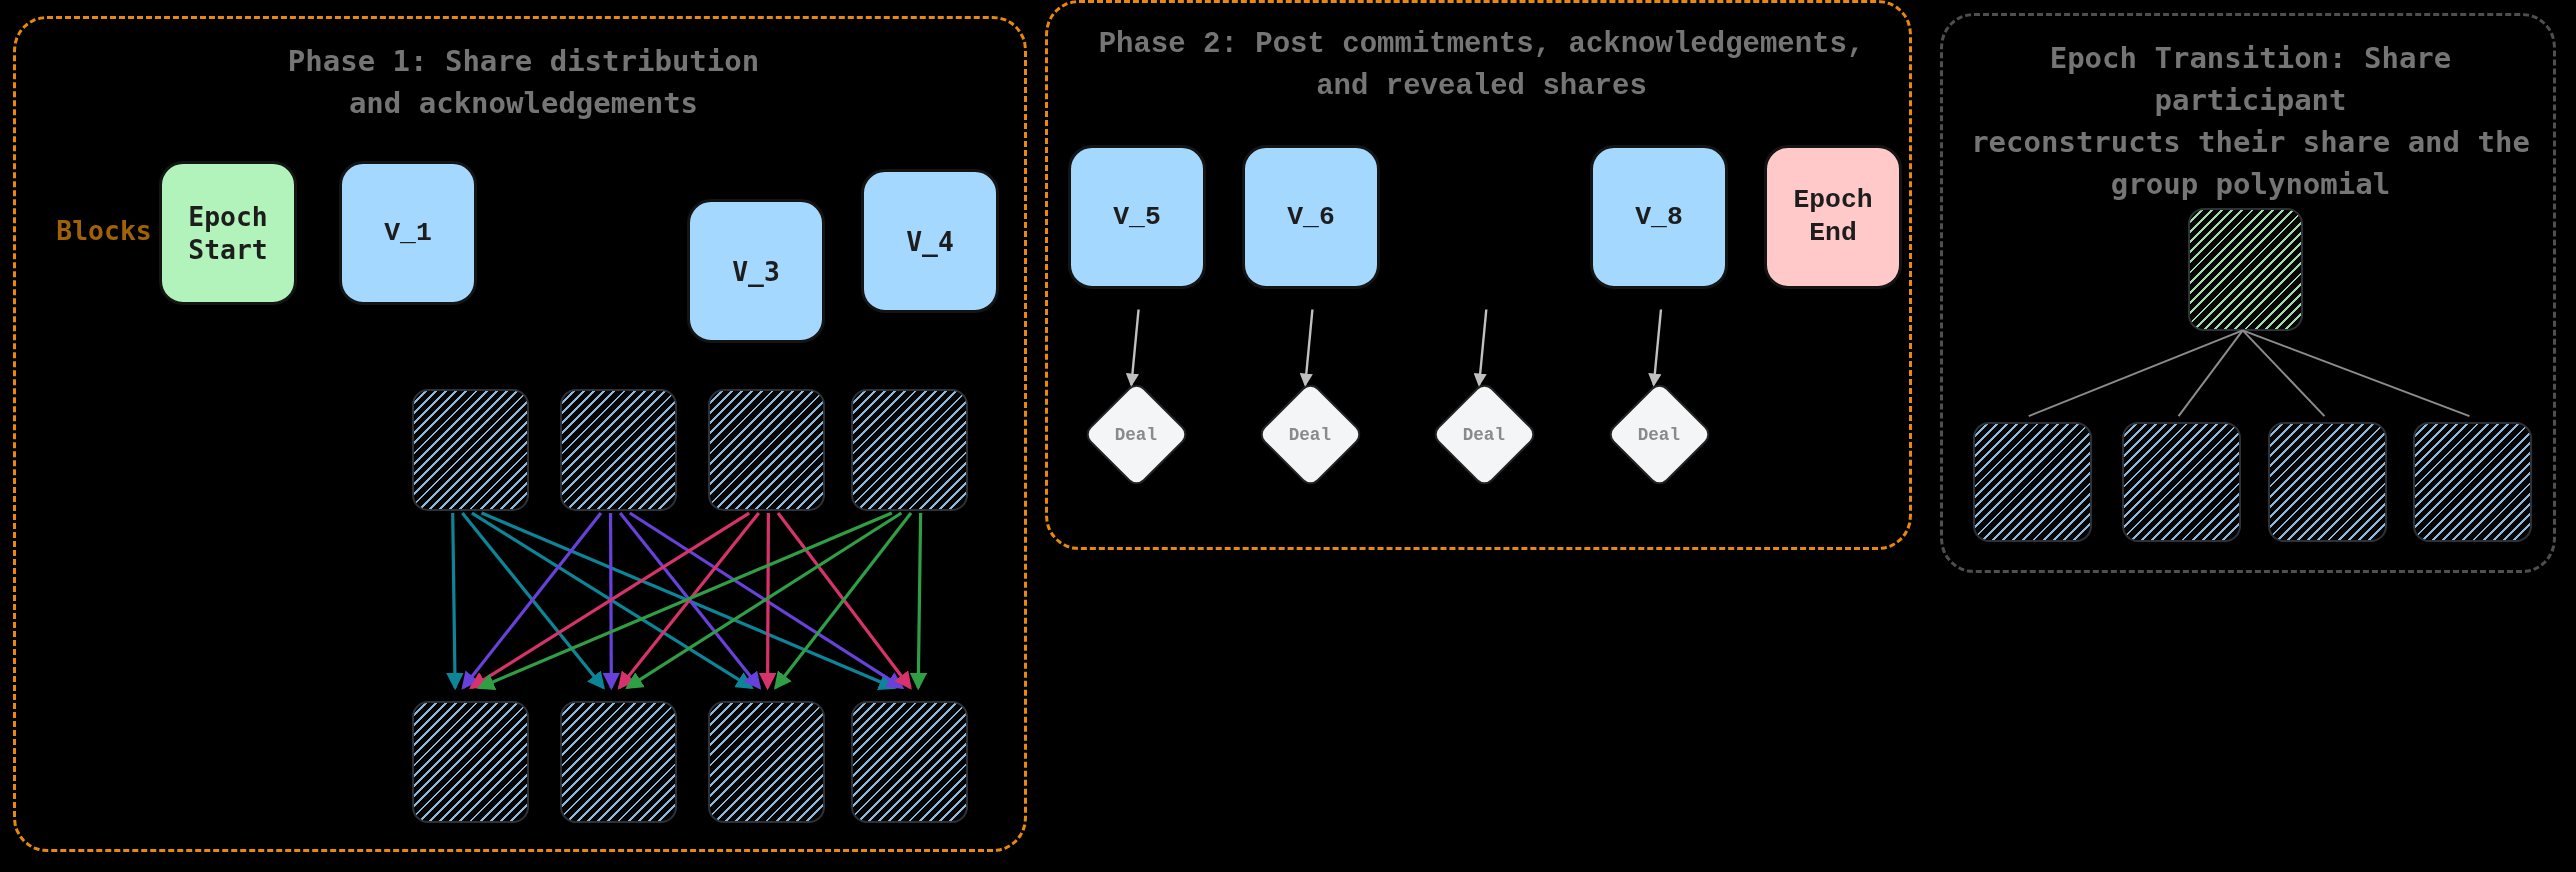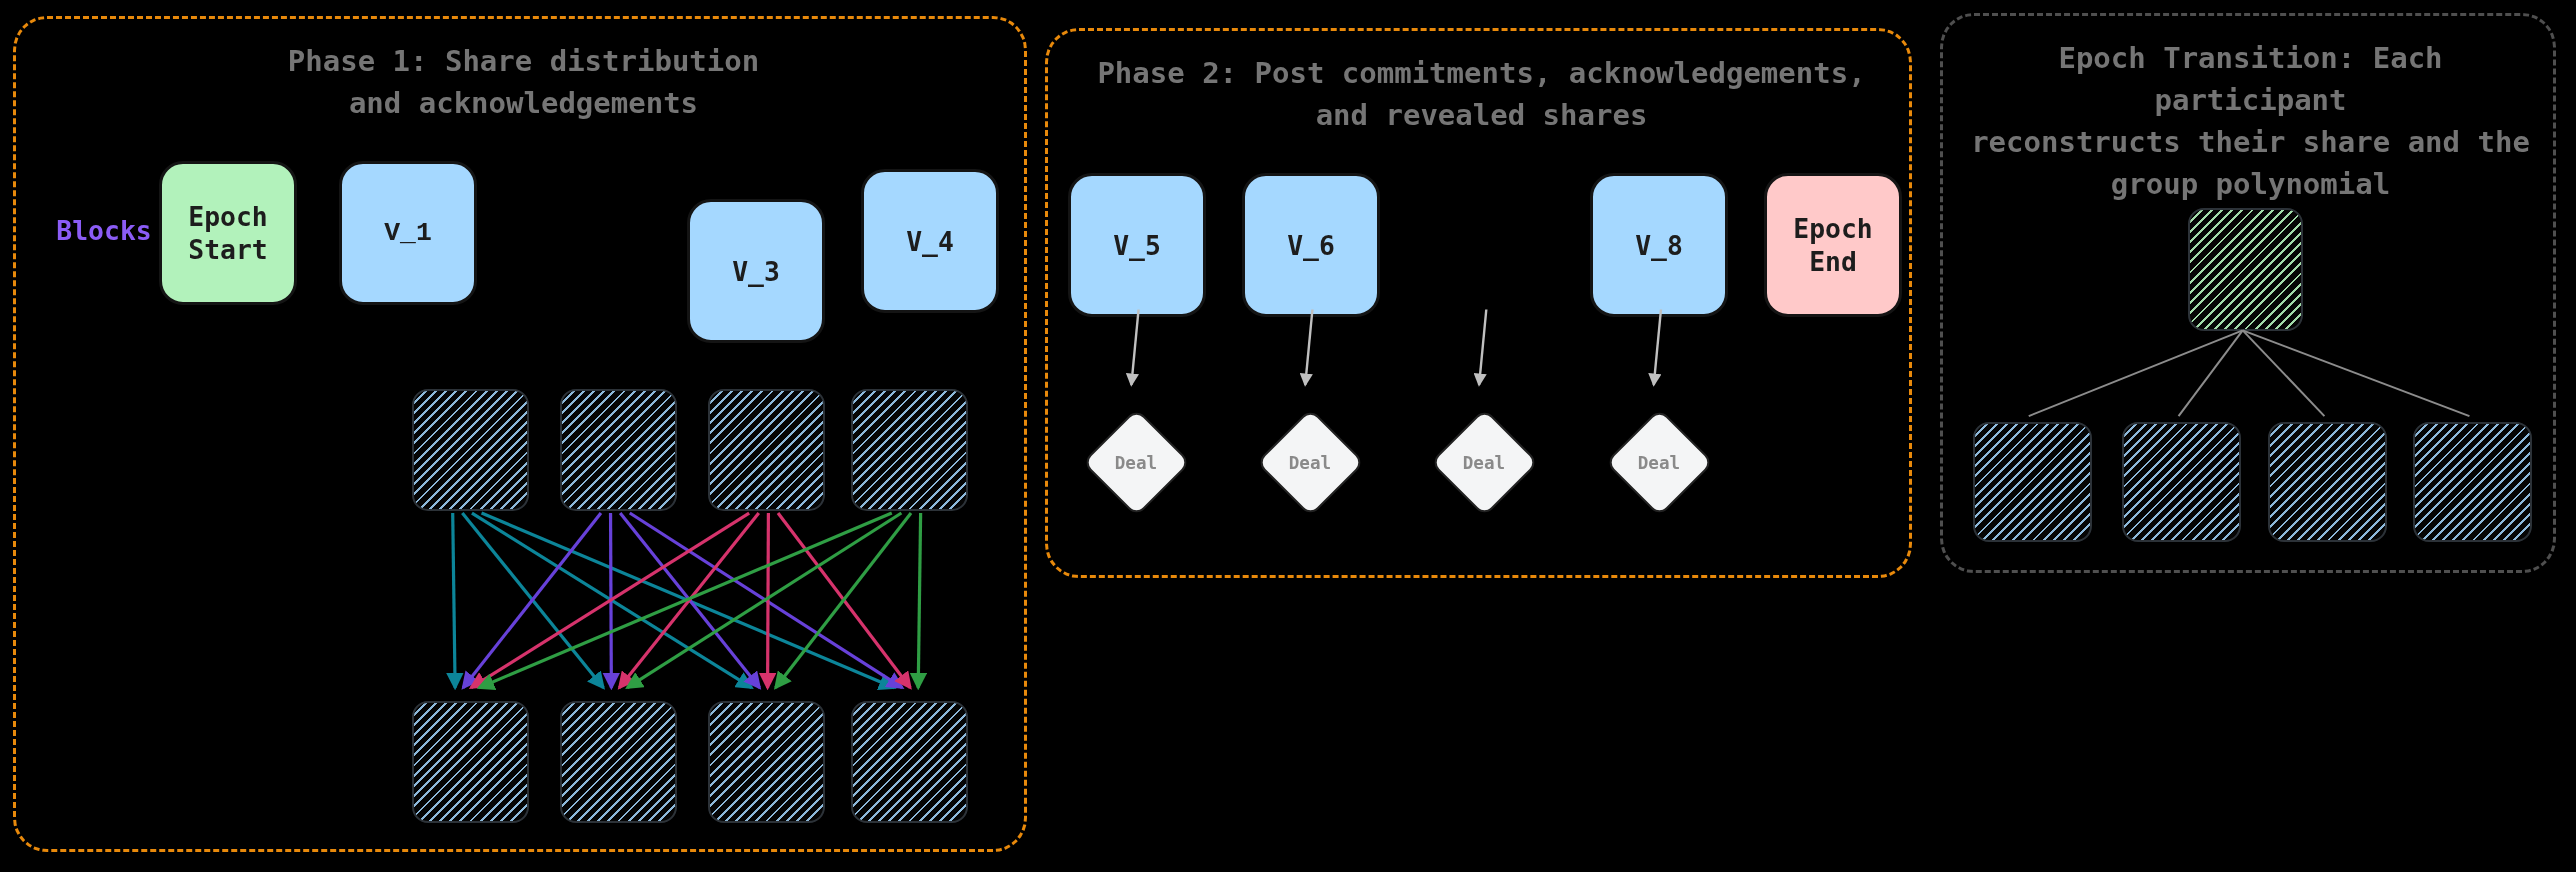--- a/index.html
+++ b/index.html
@@ -20,21 +20,21 @@
     position: absolute;
     color: #757575;
     font-size: 29px;
     font-weight: bold;
     line-height: 1.45;
     text-align: center;
     white-space: pre-line;
   }
   .side-label {
     position: absolute;
-    color: #8b5cf6;
+    color: #a16207;
     font-size: 26.4px;
     font-weight: bold;
     line-height: 1.4;
     text-align: center;
     white-space: pre-line;
   }
 
   .block {
     position: absolute;
     width: 138px;
@@ -119,21 +119,21 @@
     <div class="hatch" style="left:692px; top:370px; width:117px; height:122px;"></div>
     <div class="hatch" style="left:835px; top:370px; width:117px; height:122px;"></div>
 
     <div class="hatch" style="left:396px; top:682px; width:117px; height:122px;"></div>
     <div class="hatch" style="left:544px; top:682px; width:117px; height:122px;"></div>
     <div class="hatch" style="left:692px; top:682px; width:117px; height:122px;"></div>
     <div class="hatch" style="left:835px; top:682px; width:117px; height:122px;"></div>
 
   </div>
 
-  <div class="panel orange" style="left:1045px; top:28px; width:867px; height:550px;">
+  <div class="panel orange" style="left:1045px; top:0; width:867px; height:550px;font-family:Liberation Mono, monospace;">
 
     <div class="title" style="left:17px; top:21px; width:833px;">Phase 2: Post commitments, acknowledgements,
 and revealed shares</div>
 
     <div class="block validator" style="left:20px; top:142px;">V_5</div>
     <div class="block validator" style="left:194px; top:142px;">V_6</div>
     <div class="block validator" style="left:542px; top:142px;">V_8</div>
     <div class="block epoch-end" style="left:716px; top:142px;">Epoch
 End</div>
 
@@ -146,21 +146,21 @@
     <div class="diamond" style="left:398px; top:393px;">
       <span>Deal</span>
     </div>
     <div class="diamond" style="left:573px; top:393px;">
       <span>Deal</span>
     </div>
   </div>
 
   <div class="panel gray" style="left:1940px; top:13px; width:616px; height:560px;">
 
-    <div class="title" style="left:19px; top:21px; width:577px;">Epoch Transition: Each participant
+    <div class="title" style="left:19px; top:21px; width:577px;">Epoch Transition: Share participant
 reconstructs their share and the
 group polynomial</div>
 
     <div class="hatch green" style="left:245px; top:192px; width:115px; height:123px;"></div>
 
     <div class="hatch" style="left:30px; top:406px; width:119px; height:120px;"></div>
     <div class="hatch" style="left:179px; top:406px; width:119px; height:120px;"></div>
     <div class="hatch" style="left:325px; top:406px; width:119px; height:120px;"></div>
     <div class="hatch" style="left:470px; top:406px; width:119px; height:120px;"></div>
   </div>

